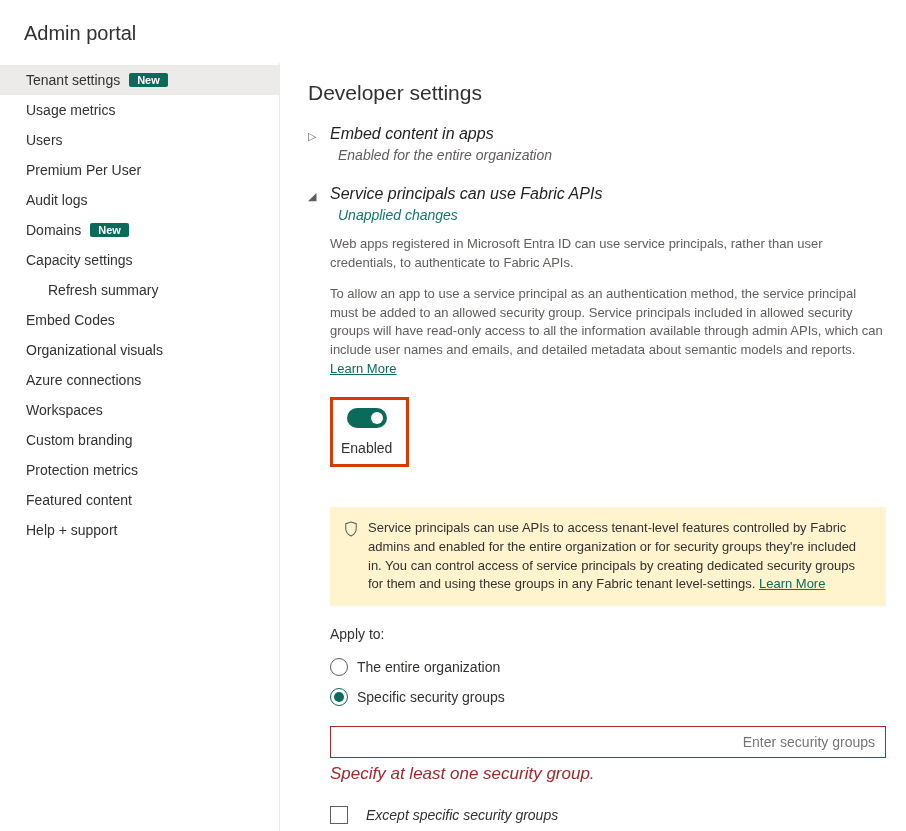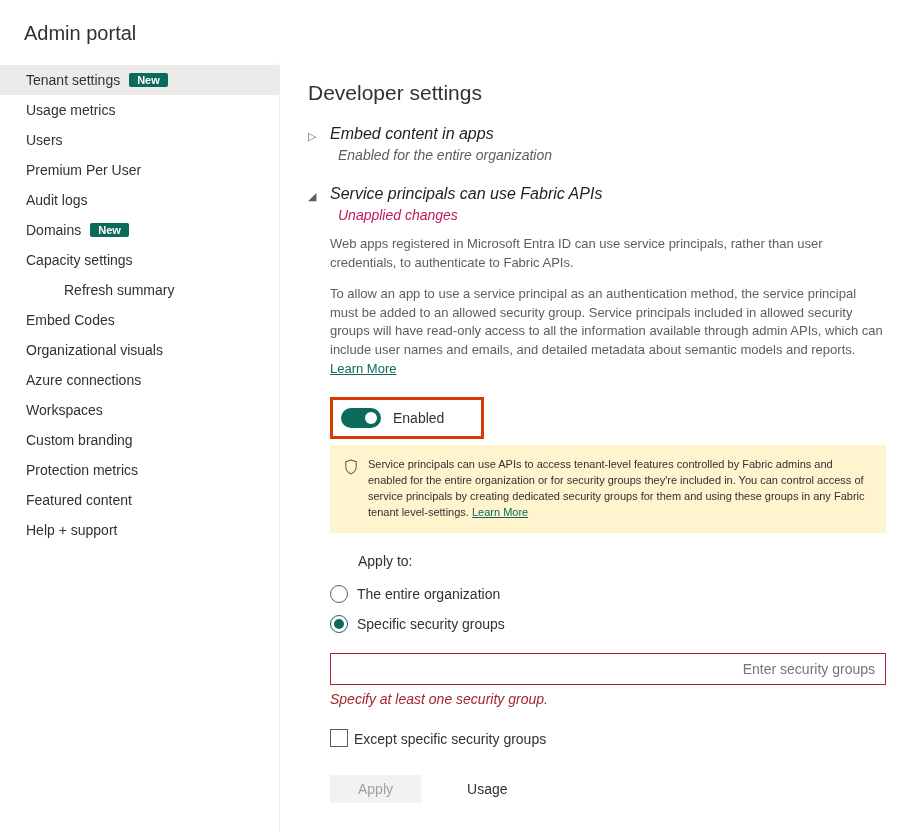--- a/index.html
+++ b/index.html
@@ -29,21 +29,21 @@
       display: flex;
       align-items: center;
       padding: 7px 0 7px 26px;
       cursor: pointer;
       font-size: 14px;
     }
     .sidebar-item.active {
       background: #edebe9;
     }
     .sidebar-subitem {
-      padding-left: 64px;
+      padding-left: 48px;
     }
     .badge-new {
       background: #0b6a5a;
       color: #fff;
       border-radius: 2px;
       font-size: 11px;
       padding: 1px 8px;
       margin-left: 9px;
       font-weight: 600;
     }
@@ -80,44 +80,45 @@
       font-style: italic;
     }
     .setting-subtitle {
       font-style: italic;
       color: #605e5c;
       font-size: 14px;
       margin-left: 30px;
       margin-top: 2px;
     }
     .setting-subtitle.unapplied {
-      color: #be185d;
+      color: #0f766e;
     }
     .setting-body {
       margin-left: 22px;
       margin-top: 12px;
     }
     .desc-text {
       color: #605e5c;
       font-size: 13px;
       line-height: 1.45;
       margin-bottom: 12px;
     }
     .learn-more {
       color: #0b6a5a;
       text-decoration: underline;
       cursor: pointer;
     }
     .toggle-box {
       display: inline-flex;
       align-items: center;
       gap: 12px;
-      padding: 8px 37px 8px 8px;
+      padding: 8px 14px 8px 8px;
       margin-top: 6px;
       border: 3px solid #d83b01;
+      flex-direction: column;
     }
     .toggle {
       width: 40px;
       height: 20px;
       background: #0b6a5a;
       border-radius: 10px;
       position: relative;
       cursor: pointer;
     }
     .toggle::after {
@@ -126,37 +127,36 @@
       width: 12px;
       height: 12px;
       background: #fff;
       border-radius: 50%;
       top: 4px;
       right: 4px;
     }
     .info-box {
       background: #fff4ce;
       padding: 12px 16px 12px 14px;
-      margin-top: 6px;
+      margin-top: 40px;
       display: flex;
       gap: 10px;
-      font-size: 11px;
+      font-size: 13px;
       line-height: 1.45;
       color: #323130;
     }
     .shield-icon {
       flex-shrink: 0;
       width: 14px;
       height: 16px;
       margin-top: 2px;
     }
     .apply-to-label {
       margin-top: 20px;
       margin-bottom: 10px;
-      margin-left: 28px;
     }
     .radio-row {
       display: flex;
       align-items: center;
       gap: 9px;
       padding: 6px 0;
       cursor: pointer;
     }
     .radio {
       width: 18px;
@@ -185,29 +185,30 @@
       border: 1px solid #a4262c;
       font-size: 14px;
       font-family: inherit;
       margin-top: 14px;
       outline: none;
       text-align: right;
     }
     .error-text {
       color: #a4262c;
       font-style: italic;
-      font-size: 14px;
+      font-size: 17px;
       margin-top: 6px;
     }
     .checkbox-row {
       display: flex;
-      align-items: flex-end;
-      gap: 6px;
+      align-items: center;
+      gap: 18px;
       margin-top: 22px;
       cursor: pointer;
+      font-style: italic;
     }
     .checkbox {
       width: 18px;
       height: 18px;
       border: 1px solid #605e5c;
       flex-shrink: 0;
     }
     .button-row {
       display: flex;
       gap: 18px;

